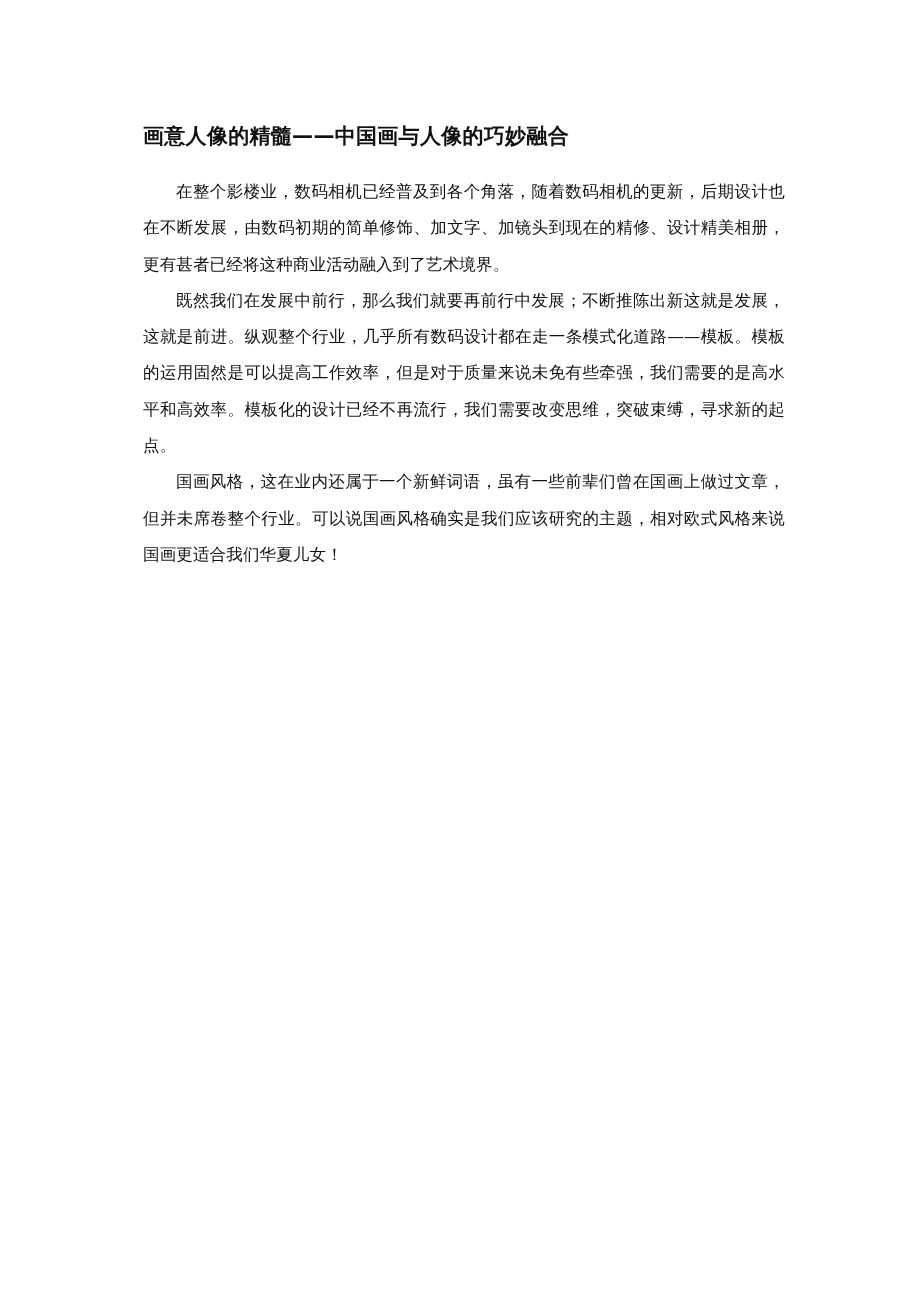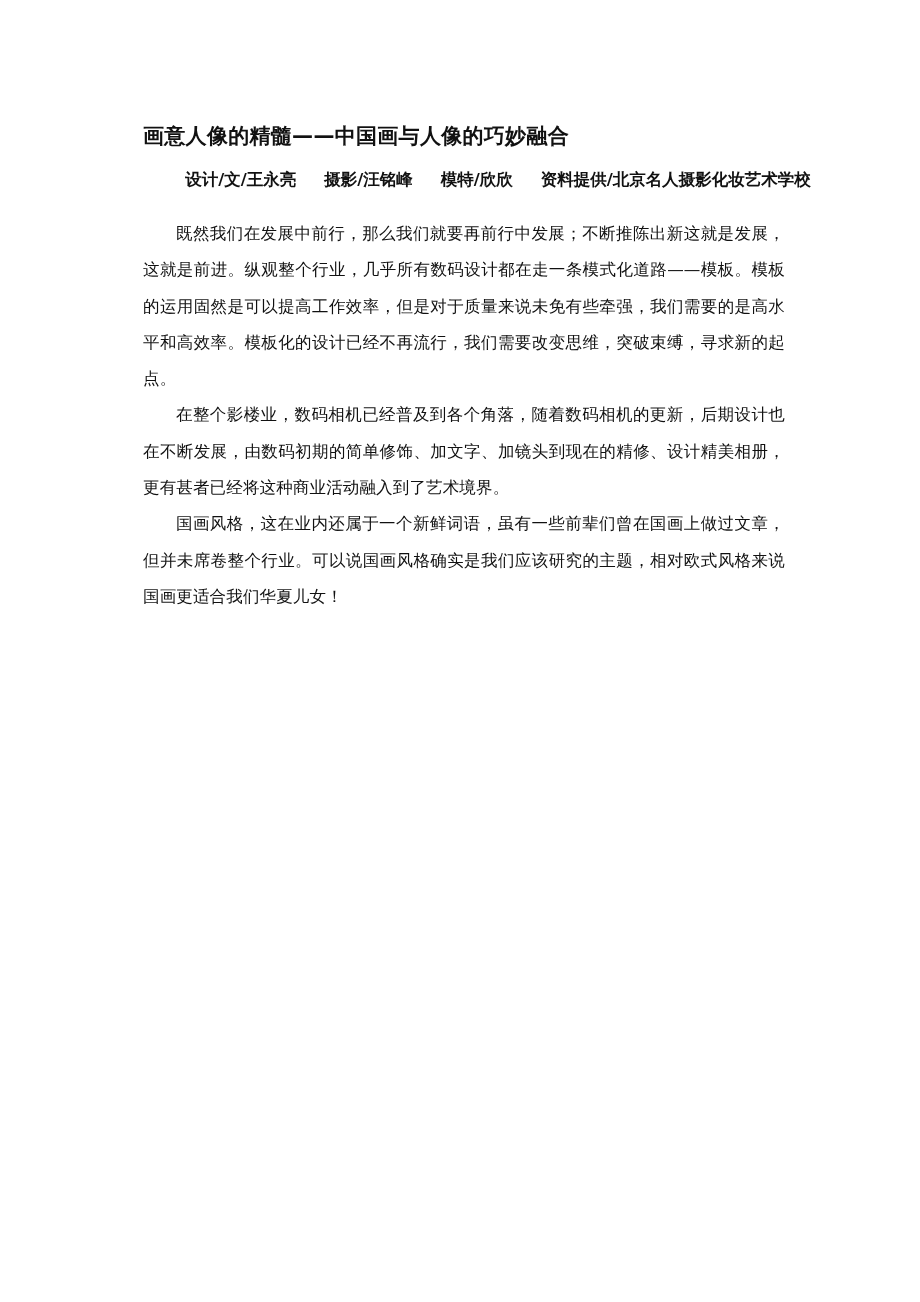--- a/index.html
+++ b/index.html
@@ -56,22 +56,19 @@
       text-align: justify;
       letter-spacing: 0.15px;
     }
   </style>
 </head>
 <body>
 
 <div class="page">
   <h1 class="title">画意人像的精髓——中国画与人像的巧妙融合</h1>
 
-  <div class="byline">
-    <span>设计/文/王永亮</span><span class="sep"></span><span>摄影/汪铭峰</span><span class="sep"></span><span>模特/欣欣</span><span class="sep"></span><span>资料提供/北京名人摄影化妆艺术学校</span>
-  </div>
 
   <div class="body">
+    <p class="para">在整个影楼业，数码相机已经普及到各个角落，随着数码相机的更新，后期设计也在不断发展，由数码初期的简单修饰、加文字、加镜头到现在的精修、设计精美相册，更有甚者已经将这种商业活动融入到了艺术境界。</p>
     <p class="para">既然我们在发展中前行，那么我们就要再前行中发展；不断推陈出新这就是发展，这就是前进。纵观整个行业，几乎所有数码设计都在走一条模式化道路——模板。模板的运用固然是可以提高工作效率，但是对于质量来说未免有些牵强，我们需要的是高水平和高效率。模板化的设计已经不再流行，我们需要改变思维，突破束缚，寻求新的起点。</p>
-    <p class="para">在整个影楼业，数码相机已经普及到各个角落，随着数码相机的更新，后期设计也在不断发展，由数码初期的简单修饰、加文字、加镜头到现在的精修、设计精美相册，更有甚者已经将这种商业活动融入到了艺术境界。</p>
     <p class="para">国画风格，这在业内还属于一个新鲜词语，虽有一些前辈们曾在国画上做过文章，但并未席卷整个行业。可以说国画风格确实是我们应该研究的主题，相对欧式风格来说国画更适合我们华夏儿女！</p>
   </div>
 </div>
 
 </body></html>

